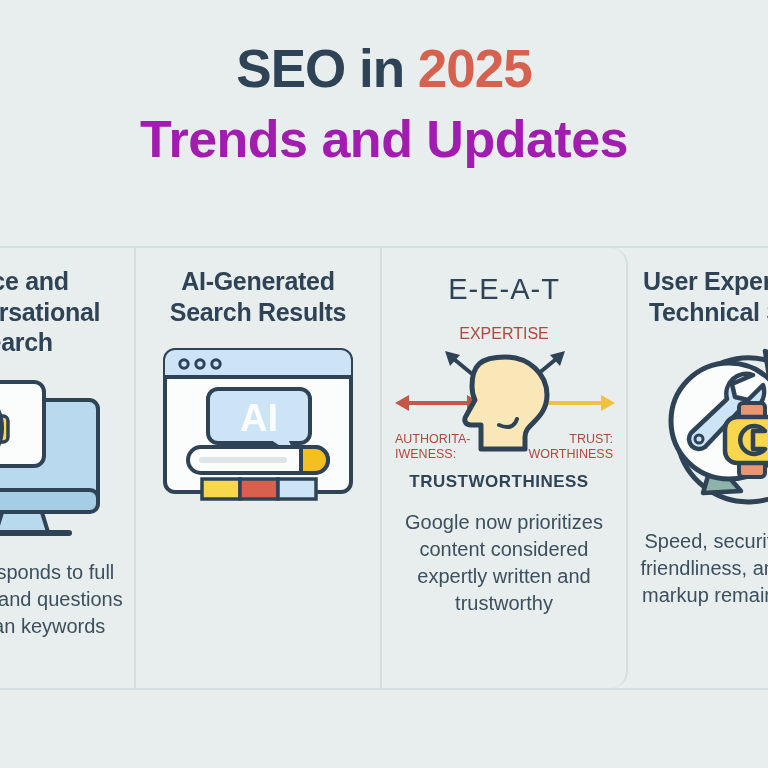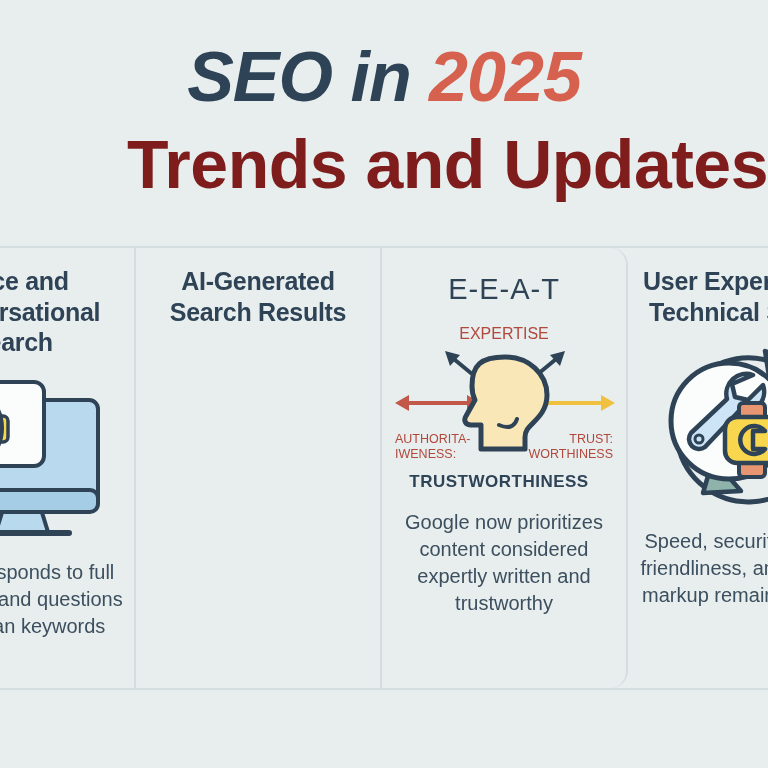--- a/index.html
+++ b/index.html
@@ -22,39 +22,37 @@
     position: absolute;
     left: 0;
     top: 0;
     width: 768px;
     height: 246px;
     text-align: center;
     padding-top: 42px;
   }
 
   .title-line1 {
-    font-size: 70px;
+    font-size: 53px;
     font-weight: bold;
     letter-spacing: -1px;
     line-height: 1.02;
     color: #2e4356;
     white-space: nowrap;
-    font-style: italic;
   }
   .title-year { color: #d5614e; }
 
   .title-line2 {
-    font-size: 68px;
+    font-size: 52px;
     font-weight: bold;
     letter-spacing: -0.5px;
     line-height: 1.05;
     margin-top: 16px;
-    color: #7f1d1d;
+    color: #a21caf;
     white-space: nowrap;
-    text-align: right;
   }
 
   
   .band {
     position: absolute;
     left: 0;
     top: 246px;
     width: 768px;
     height: 444px;
     border-top: 2px solid #d4dee0;
@@ -171,20 +169,43 @@
           <path d="M18 78 q14 10 28 2" stroke="#2e4356" stroke-width="3.5" stroke-linecap="round" fill="none"></path>
         </svg>
       </div>
       <div class="col-body">Search responds to full sentences and questions rather than keywords</div>
     </div>
   </div>
 
   <div class="col col-2">
     <div class="inner">
       <div class="col-heading">AI-Generated Search Results</div>
+      <div class="illus">
+        <svg width="196" height="164" viewBox="0 0 196 164" fill="none">
+
+          <rect x="5" y="5" width="186" height="142" rx="10" fill="#fbfdfd" stroke="#2e4356" stroke-width="4"></rect>
+
+          <path d="M5 15 a10 10 0 0 1 10 -10 H181 a10 10 0 0 1 10 10 V32 H5 Z" fill="#cde4f7"></path>
+          <line x1="5" y1="32" x2="191" y2="32" stroke="#2e4356" stroke-width="4"></line>
+          <circle cx="24" cy="19" r="4.2" fill="none" stroke="#2e4356" stroke-width="3"></circle>
+          <circle cx="40" cy="19" r="4.2" fill="none" stroke="#2e4356" stroke-width="3"></circle>
+          <circle cx="56" cy="19" r="4.2" fill="none" stroke="#2e4356" stroke-width="3"></circle>
+
+          <path d="M58 44 H140 a10 10 0 0 1 10 10 V88 a10 10 0 0 1 -10 10 H132 L140 116 L112 98 H58 a10 10 0 0 1 -10 -10 V54 a10 10 0 0 1 10 -10 Z" fill="#cde4f7" stroke="#2e4356" stroke-width="4"></path>
+          <text x="99" y="86" text-anchor="middle" font-family="Liberation Sans, sans-serif" font-size="38" font-weight="bold" fill="#fbfdfd">AI</text>
+
+          <rect x="28" y="102" width="140" height="26" rx="13" fill="#fbfdfd" stroke="#2e4356" stroke-width="4"></rect>
+          <path d="M141 102 H155 a13 13 0 0 1 0 26 H141 Z" fill="#f3c01f" stroke="#2e4356" stroke-width="4"></path>
+          <line x1="42" y1="115" x2="124" y2="115" stroke="#dfe4e6" stroke-width="6" stroke-linecap="round"></line>
+
+          <rect x="42" y="134" width="38" height="20" fill="#f8d64e" stroke="#2e4356" stroke-width="3.5"></rect>
+          <rect x="80" y="134" width="38" height="20" fill="#d9604d" stroke="#2e4356" stroke-width="3.5"></rect>
+          <rect x="118" y="134" width="38" height="20" fill="#cde4f7" stroke="#2e4356" stroke-width="3.5"></rect>
+        </svg>
+      </div>
     </div>
   </div>
 
   <div class="col col-3">
     <div class="inner">
       <div class="col-heading light">E-E-A-T</div>
       <div class="illus">
         <svg width="234" height="180" viewBox="0 0 234 180" fill="none">
 
           <text x="117" y="20" text-anchor="middle" font-family="Liberation Sans, sans-serif" font-size="16" fill="#b1483c">EXPERTISE</text>

